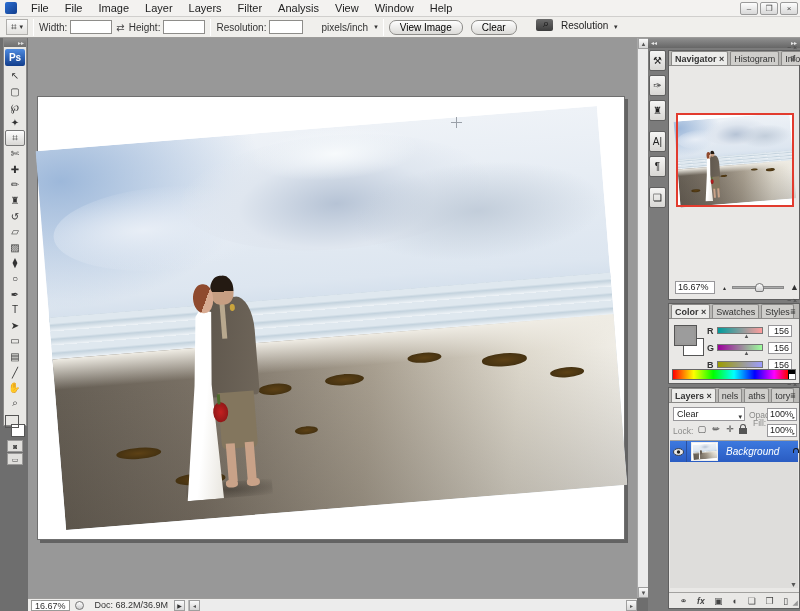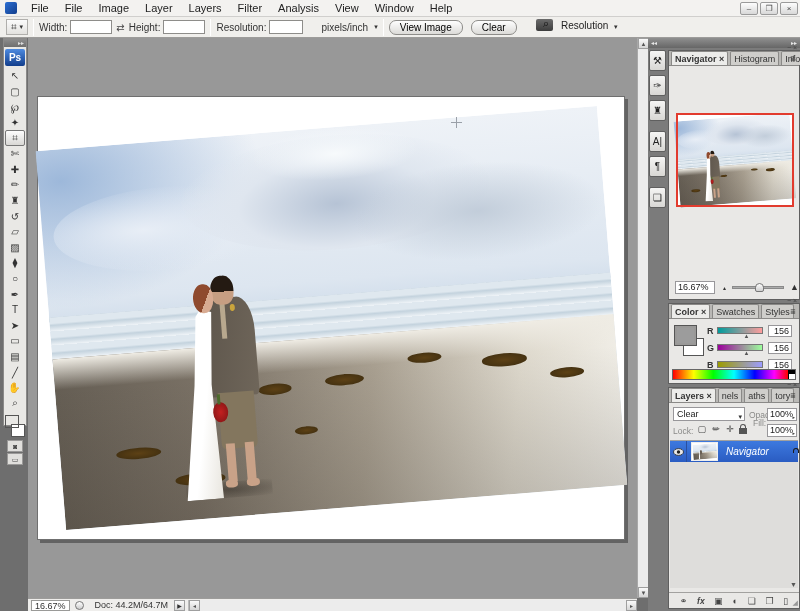--- a/index.html
+++ b/index.html
@@ -284,21 +284,21 @@
 <div class="abs" id="crosshair-h"></div>
 
 <div class="abs" id="vscroll">
   <div class="scroll-arrow">▲</div>
   <div class="scroll-arrow bottom">▼</div>
 </div>
 
 <div class="abs" id="statusbar">
   <span class="status-field">16.67%</span>
   <span class="status-icon"></span>
-  <span class="status-field" style="border:none;background:none">Doc: 44.2M/64.7M</span>
+  <span class="status-field" style="border:none;background:none">Doc: 68.2M/36.9M</span>
   <span class="status-arrow-btn">▶</span>
   <span id="hscroll">
     <span class="scroll-arrow">◂</span>
     <span class="scroll-arrow">▸</span>
   </span>
 </div>
 
 <div class="abs" id="right-dock">
   <div id="dock-header">
     <span>◂◂</span>
@@ -432,21 +432,21 @@
             <span class="horizon" style="position:absolute"></span>
                 <span class="sea" style="position:absolute"></span>
                 <span class="sand" style="position:absolute"></span>
             <span class="couple" style="position:absolute">
                   <span class="groom-body" style="position:absolute"></span>
                   <span class="bride-dress" style="position:absolute"></span>
                 </span>
           </span>
             </span>
         </span>
-        <span class="layer-name">Navigator</span>
+        <span class="layer-name">Background</span>
         <span class="layer-lock"><span class="css-lock"></span></span>
       </div>
     </div>
     <span class="abs" id="layers-scroll-down">▼</span>
     <div id="layers-bottom">
       <span>⚭</span>
       <span class="fx-text">fx</span>
       <span>▣</span>
       <span>◐</span>
       <span>❏</span>

